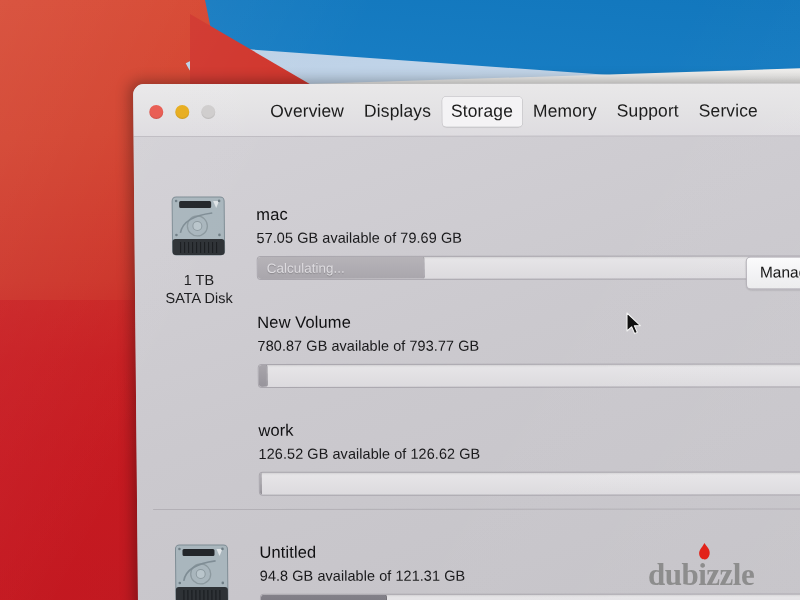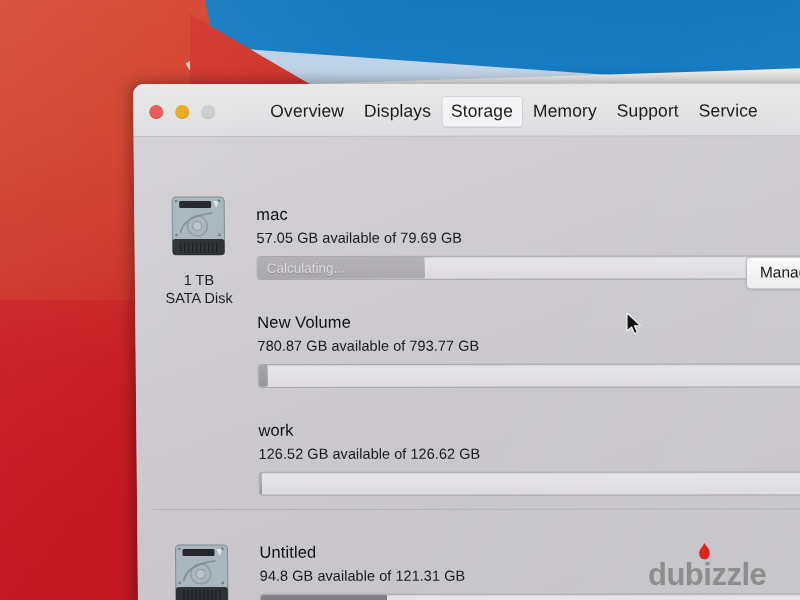--- a/index.html
+++ b/index.html
@@ -195,21 +195,21 @@
   }
 
   
   #cursor { position:absolute; left:626px; top:312px; width:17px; height:24px; }
 
   
   #watermark {
     position:absolute; left:648px; top:557px;
     font-size:31px; font-weight:bold; color:#8d8d8d;
     letter-spacing:-.5px;
-    font-family:Liberation Sans, sans-serif;
+    font-family:Liberation Serif, serif;
   }
   #watermark .flame {
     position:absolute; left:49px; top:-14px; width:15px; height:20px;
   }
 </style>
 </head>
 <body>
 
 <div id="wallpaper">
   <div class="wp-red"></div>

